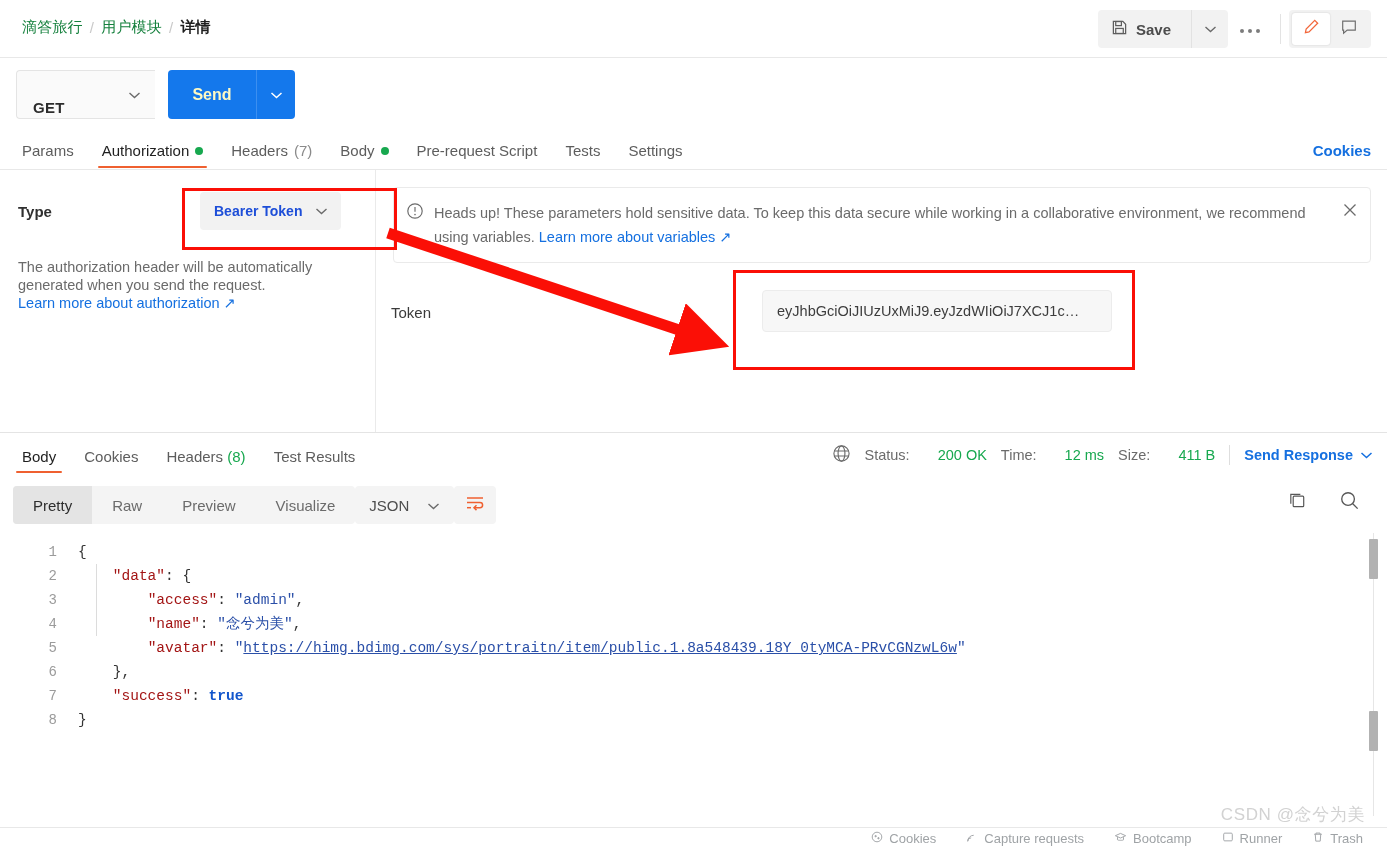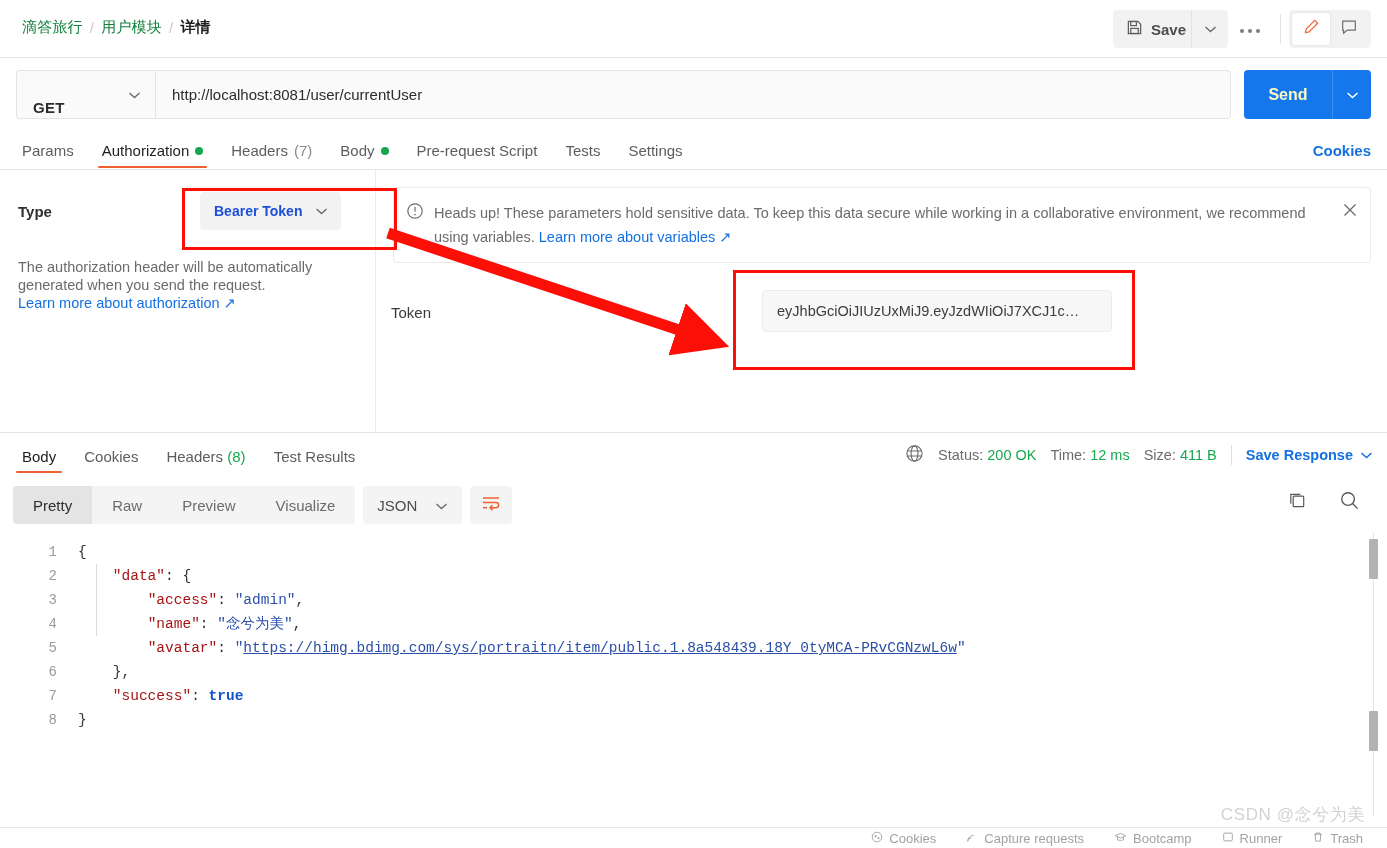--- a/index.html
+++ b/index.html
@@ -39,21 +39,21 @@
     display: flex; align-items: center; gap: 0;
     height: 40px;
   }
   .save-group {
     display: flex; align-items: stretch;
     background: #f2f2f2; border-radius: 4px;
     height: 38px; overflow: hidden;
   }
   .save-btn {
     display: flex; align-items: center; gap: 8px;
-    padding: 0 5px 0 13px;
+    padding: 0 20px 0 13px;
     font-size: 15px; color: #4c4c4c; font-weight: bold;
     border-right: 1px solid #e2e2e2;
     cursor: pointer;
   }
   .save-caret {
     display: flex; align-items: center; justify-content: center;
     width: 36px; cursor: pointer; color: #6b6b6b;
   }
   .ellipsis-btn {
     width: 44px; height: 38px;
@@ -230,31 +230,31 @@
   .rsptab.active::after {
     content: ""; position: absolute; left: 8px; right: 8px; bottom: 0;
     height: 2px; background: #ef6030; border-radius: 2px;
   }
   .count-green { color: #17a84f; }
   .resp-meta {
     position: absolute; right: 14px; top: 444px;
     display: flex; align-items: center; gap: 14px;
     font-size: 14.5px; color: #6b6b6b;
   }
-  .meta-val-green { color: #17a84f; }
+  .meta-val-green { color: #17a84f; margin-left: 24px; }
   .meta-sep { width: 1px; height: 20px; background: #dedede; }
   .save-response {
     color: #1570e0; font-weight: bold; cursor: pointer;
     display: flex; align-items: center; gap: 7px;
   }
 
   
   .viewer-bar {
     position: absolute; left: 13px; top: 486px; height: 38px;
-    display: flex; align-items: stretch; gap: 8px;
+    display: flex; align-items: stretch; gap: 0;
   }
   .seg {
     background: #f4f4f4; border-radius: 4px;
     display: flex; align-items: stretch; overflow: hidden;
   }
   .seg-item {
     display: flex; align-items: center; justify-content: center;
     padding: 0 20px; font-size: 15px; color: #6b6b6b; cursor: pointer;
   }
   .seg-item.active { background: #e4e4e4; color: #2d2d2d; }
@@ -395,21 +395,20 @@
 
   <div class="urlrow">
     <div class="method-box">
       <span class="method-label">GET</span>
       <span>
         <svg width="13" height="9" viewBox="0 0 13 9" fill="none" stroke="#6b6b6b" stroke-width="1.4">
             <path d="M1.5 2l5 4.5L11.5 2"></path>
           </svg>
       </span>
     </div>
-    <div class="url-box">http://localhost:8081/user/currentUser</div>
     <div class="send-group">
       <div class="send-btn">Send</div>
       <div class="send-caret">
         <span>
           <svg width="13" height="9" viewBox="0 0 13 9" fill="none" stroke="#ffffff" stroke-width="1.5">
               <path d="M1.5 2l5 4.5L11.5 2"></path>
             </svg>
         </span>
       </div>
     </div>
@@ -527,21 +526,21 @@
     <span>
       <span>Time:</span>
       <span class="meta-val-green">12 ms</span>
     </span>
     <span>
       <span>Size:</span>
       <span class="meta-val-green">411 B</span>
     </span>
     <span class="meta-sep"></span>
     <span class="save-response">
-      <span>Save Response</span>
+      <span>Send Response</span>
       <span>
         <svg width="13" height="9" viewBox="0 0 13 9" fill="none" stroke="#1570e0" stroke-width="1.5">
             <path d="M1.5 2l5 4.5L11.5 2"></path>
           </svg>
       </span>
     </span>
   </div>
 
   <div class="viewer-bar">
     <div class="seg">

